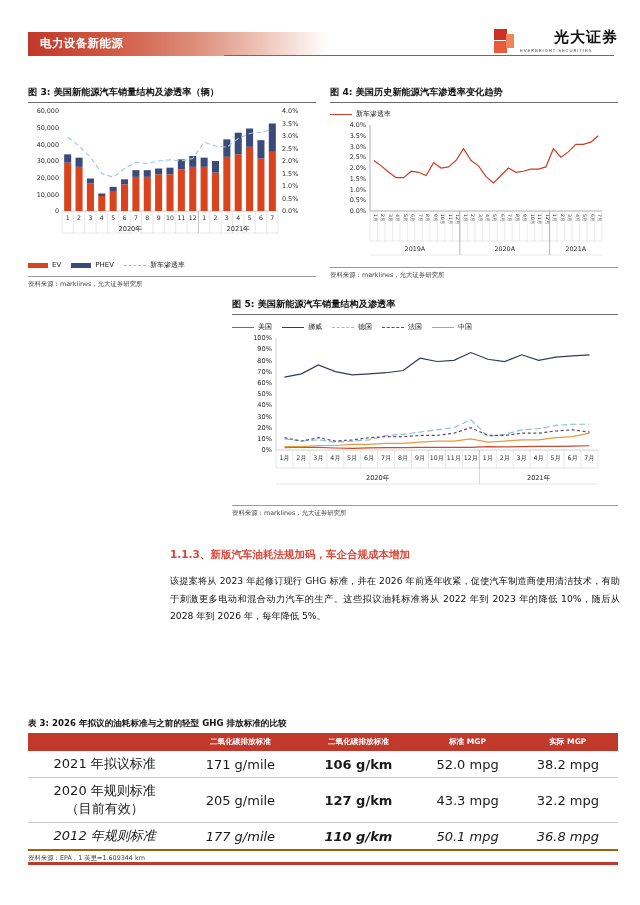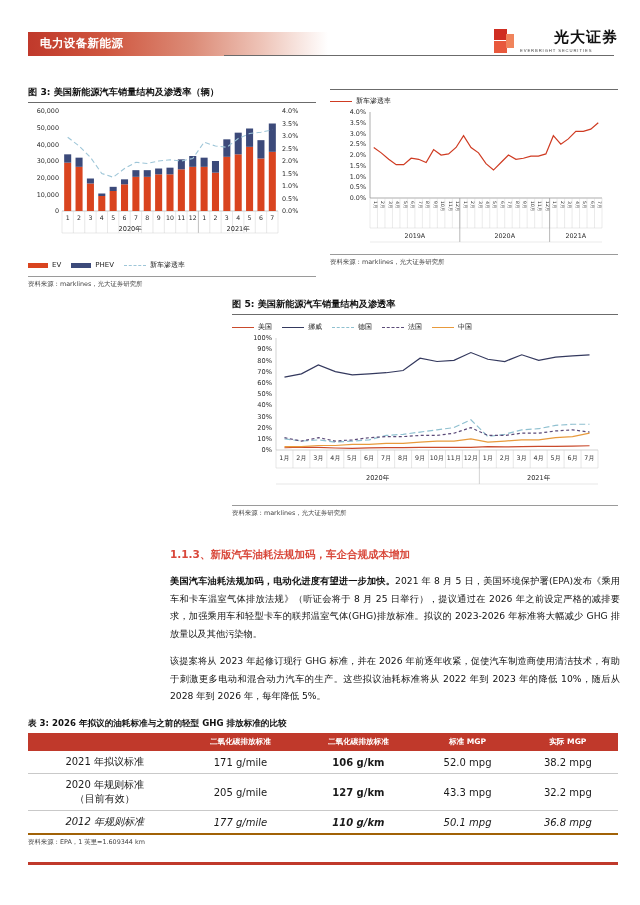--- a/index.html
+++ b/index.html
@@ -71,21 +71,21 @@
 
   
   .tbl-wrap { position:absolute; left:28px; top:718px; width:590px; }
   .tbl-title { font-size:8.6px; font-weight:bold; color:#111; font-family:"DejaVu Sans", sans-serif; margin-bottom:3px; }
   table.t3 { width:100%; border-collapse:collapse; font-family:"DejaVu Sans", sans-serif; }
   table.t3 thead th {
     background:#c0392b; color:#fff; font-size:7.6px; font-weight:bold;
     padding:4px 2px; text-align:center; border:none;
   }
   table.t3 td {
-    font-size:10px; color:#1a1a1a; padding:4px 2px; text-align:center;
+    font-size:13px; color:#1a1a1a; padding:4px 2px; text-align:center;
     border-bottom:1px solid #c9c9c9;
   }
   table.t3 td.c0 { color:#1a1a1a; }
   table.t3 td.bold { font-weight:bold; }
   table.t3 tbody tr:last-child td { border-bottom:2px solid #a16207;font-style:italic; }
   .tbl-src { font-size:6.4px; color:#444; font-family:"DejaVu Sans", sans-serif; margin-top:3px; }
 
   
   .ftr-rule { position:absolute; left:28px; top:862px; width:590px; height:2.5px; background:#c0392b; }
   .ftr { position:absolute; left:28px; top:874px; width:590px; display:flex; justify-content:space-between; align-items:center; }
@@ -231,20 +231,21 @@
         <div class="lg-item">
           <span class="lg-dash" style="border-color: rgb(158, 198, 216);"></span>
           <span>新车渗透率</span>
         </div>
       </div>
     <div class="fig-src-rule" style="margin-top:6px;"></div>
     <div class="fig-src" style="margin-top:3px;">资料来源：marklines，光大证券研究所</div>
   </div>
 
   <div class="fig4">
+    <div class="fig-title">图 4: 美国历史新能源汽车渗透率变化趋势</div>
     <div class="fig-rule" style="margin-top:3px;"></div>
     <div class="legend" id="lg4" style="margin-top:6px;">
         <div class="lg-item">
           <span class="lg-line" style="border-color: rgb(207, 59, 34);"></span>
           <span>新车渗透率</span>
         </div>
       </div>
     <svg id="svg4" width="288" height="140" viewBox="0 0 288 140">
         <text x="36" y="94.2" font-size="6.4" fill="#2b2b2b" font-family="DejaVu Sans, sans-serif" text-anchor="end">0.0%</text>
         <text x="36" y="83.45" font-size="6.4" fill="#2b2b2b" font-family="DejaVu Sans, sans-serif" text-anchor="end">0.5%</text>
@@ -422,21 +423,20 @@
         <text x="306.6842105263158" y="148" font-size="6.6" fill="#2b2b2b" font-family="DejaVu Sans, sans-serif" text-anchor="middle">2021年</text>
         <line x1="44" y1="152" x2="366" y2="152" stroke="#cfcfcf" stroke-width="0.5"></line>
       </svg>
     <div class="fig-src-rule" style="margin-top:4px;"></div>
     <div class="fig-src" style="margin-top:3px;">资料来源：marklines，光大证券研究所</div>
   </div>
 
   <div class="sec-head">1.1.3、新版汽车油耗法规加码，车企合规成本增加</div>
 
   <div class="body">
-    <div class="para"><b>美国汽车油耗法规加码，电动化进度有望进一步加快。</b><span>2021 年 8 月 5 日，美国环境保护署(EPA)发布《乘用车和卡车温室气体排放法规》（听证会将于 8 月 25 日举行），提议通过在 2026 年之前设定严格的减排要求，加强乘用车和轻型卡车的联邦温室气体(GHG)排放标准。拟议的 2023-2026 年标准将大幅减少 GHG 排放量以及其他污染物。</span></div>
     <div class="para">该提案将从 2023 年起修订现行 GHG 标准，并在 2026 年前逐年收紧，促使汽车制造商使用清洁技术，有助于刺激更多电动和混合动力汽车的生产。这些拟议油耗标准将从 2022 年到 2023 年的降低 10%，随后从 2028 年到 2026 年，每年降低 5%。</div>
   </div>
 
   <div class="tbl-wrap">
     <div class="tbl-title">表 3: 2026 年拟议的油耗标准与之前的轻型 GHG 排放标准的比较</div>
     <table class="t3">
       <thead>
         <tr>
           <th style="width:26%"></th>
           <th style="width:20%">二氧化碳排放标准</th>

